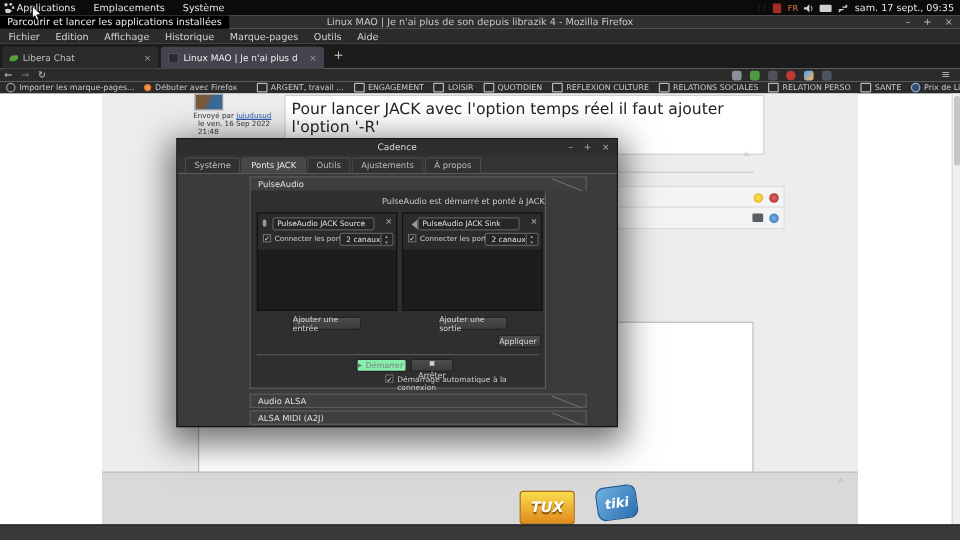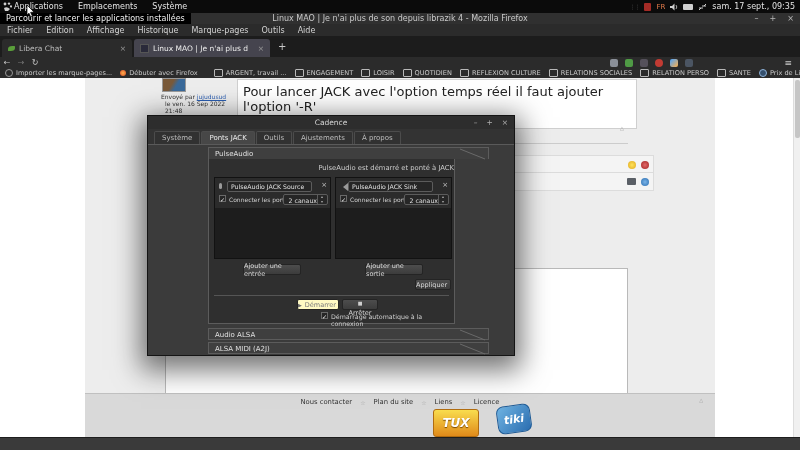--- a/index.html
+++ b/index.html
@@ -83,21 +83,21 @@
   .csec svg{position:absolute;right:2px;top:0;}
   .cpanel{position:absolute;left:60px;top:43px;width:247px;height:165px;background:#2f2f2f;
           border:1px solid #5c5c5c;border-top:none;box-sizing:border-box;}
   .cstatus{position:absolute;left:0;right:0;top:5px;text-align:right;font-size:6.8px;color:#cbcbcb;}
   .bbox{position:absolute;top:18px;width:117px;height:82px;background:#1d1d1d;border:1px solid #121212;box-sizing:border-box;}
   .bbox .head{position:absolute;left:0;right:0;top:0;height:30px;background:#2b2b2b;}
   .cfield{position:absolute;background:#262626;border:1px solid #5c5c5c;border-radius:2px;color:#e3e3e3;
           font-size:6.2px;display:flex;align-items:center;padding:0 3px;box-sizing:border-box;}
   .cbtn{position:absolute;background:linear-gradient(#4d4d4d,#3c3c3c);border:1px solid #242424;border-radius:2px;
         color:#d8d8d8;font-size:6.5px;display:flex;align-items:center;gap:3px;box-sizing:border-box;}
-  .cbtn.disabled{color:#7a7a7a;background:#fef9c3;}
+  .cbtn.disabled{color:#7a7a7a;background:#86efac;}
   .chk{width:7px;height:7px;background:#262626;border:1px solid #6a6a6a;font-size:6px;line-height:7px;
        text-align:center;color:#e8e8e8;display:inline-block;box-sizing:border-box;}
   .spin{position:absolute;width:45px;height:11px;background:#262626;border:1px solid #5c5c5c;border-radius:2px;
         box-sizing:border-box;}
   .spin .v{position:absolute;right:10px;top:1.5px;font-size:6.2px;color:#e0e0e0;}
   .spin .ar{position:absolute;right:1px;top:0;width:8px;height:100%;border-left:1px solid #5c5c5c;
             font-size:4px;line-height:4.5px;text-align:center;color:#aaa;}
   .csep{position:absolute;left:5px;right:5px;height:1px;background:#555;}
   .micbar{width:3px;height:6px;background:#9a9a9a;border-radius:1.5px;display:inline-block;}
   .spk{width:0;height:0;border:4px solid transparent;border-right:5px solid #9a9a9a;display:inline-block;}
@@ -293,29 +293,20 @@
         <span class="arr">▾</span>
       </div>
       <span class="abs" style="left:155px;top:14px;">Aller au forum :</span>
       <div class="sel" style="left:209px;top:11px;width:172px;">
         <span style="white-space:nowrap;overflow:hidden;">5 - Les serveurs son : JACK, PulseAudio et autres...</span>
         <span class="arr">▾</span>
       </div>
     </div>
 
     <div class="footer">
-      <div class="flinks">
-        <span>Nous contacter</span>
-        <span class="fstar">☆</span>
-        <span>Plan du site</span>
-        <span class="fstar">☆</span>
-        <span>Liens</span>
-        <span class="fstar">☆</span>
-        <span>Licence</span>
-      </div>
       <span class="abs" style="right:12px;top:3px;font-size:5px;color:#999;">△</span>
       <div class="tux">
           <span>TUX</span>
         </div>
       <div class="tiki">
           <span>tiki</span>
         </div>
     </div>
 
     <div class="scrollbar">

